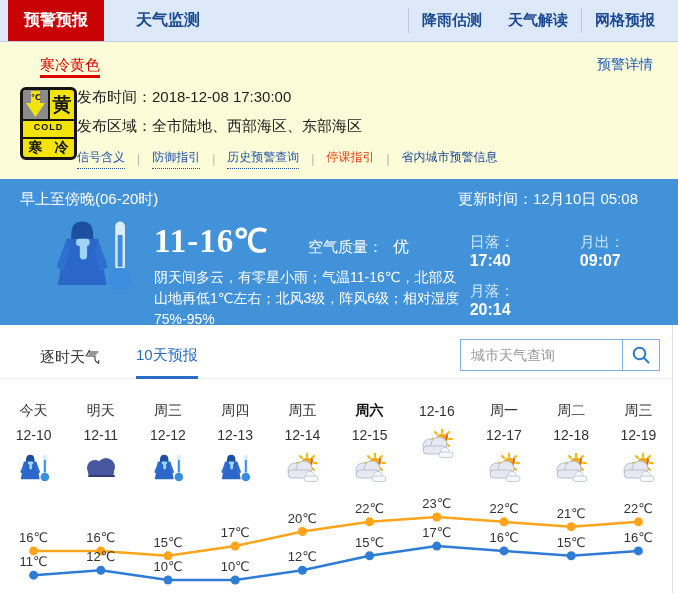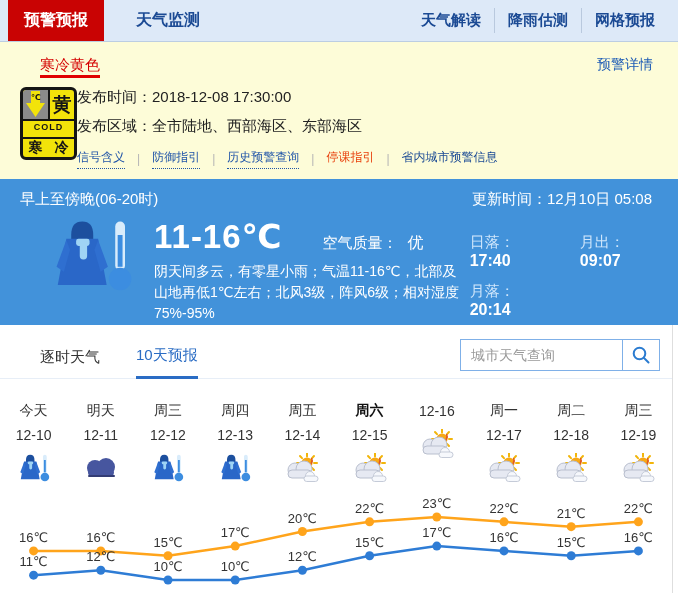--- a/index.html
+++ b/index.html
@@ -36,27 +36,27 @@
   .alert-info { font-size:15px; color:#222; padding-top:1px; }
   .alert-line { margin-bottom:10px; }
   .alert-links { margin-top:13px; font-size:12px; display:flex; align-items:center; }
   .alink { color:#2155a8; border-bottom:1px dotted #2155a8; padding-bottom:2px; cursor:pointer; }
   .alink.warn { color:#e8400c; border-bottom-color:transparent; }
   .alink.plain { color:#1b4a94; border-bottom-color:transparent; }
   .asep { color:#b5b5b5; margin:0 12px; }
 
   
   .cur-sec { background:#4292da; height:146px; color:#fff; }
-  .cur-head { display:flex; padding:11px 26px 0 20px; font-size:15px; }
+  .cur-head { display:flex; padding:11px 40px 0 20px; font-size:15px; }
   .cur-upd { margin-left:auto; }
   .cur-body { display:flex; margin-top:8px; }
   .cur-icon { margin-left:48px; flex:none; }
   .cur-mid { margin-left:18px; width:356px; }
   .cur-temp-row { display:flex; align-items:baseline; }
-  .cur-temp { font-size:33px; font-weight:700; letter-spacing:1px; }
+  .cur-temp { font-size:33px; font-weight:700; letter-spacing:1px;font-family:Liberation Serif, serif; }
   .cur-air { margin-left:40px; font-size:15px; }
   .cur-air b { margin-left:10px; font-weight:400; font-size:16px; }
   .cur-desc { margin-top:5px; font-size:14px; line-height:21px; }
   .cur-times { margin-left:auto; margin-right:24px; margin-top:16px;
     display:grid; grid-template-columns:auto auto; column-gap:36px; row-gap:12px;
     font-size:15px; align-content:start; }
   .t-label { color:#cfe6fb; }
   .t-val { font-weight:700; font-size:16px; }
 
   
@@ -78,22 +78,22 @@
   .day-icon { height:40px; display:flex; align-items:center; justify-content:center; }
   .chart-wrap { height:110px; }
 </style>
 </head>
 <body>
 
 <div class="topbar">
   <div class="tab-alert">预警预报</div>
   <div class="tab-monitor">天气监测</div>
   <div class="topbar-right">
+      <span class="nav-link sep">降雨估测</span>
       <span class="nav-link">天气解读</span>
-      <span class="nav-link sep">降雨估测</span>
       <span class="nav-link sep">网格预报</span>
     </div>
 </div>
 
 <div class="alert-sec">
   <div class="alert-head">
     <div class="alert-title">寒冷黄色</div>
     <div class="alert-detail">预警详情</div>
   </div>
   <div class="alert-body">

